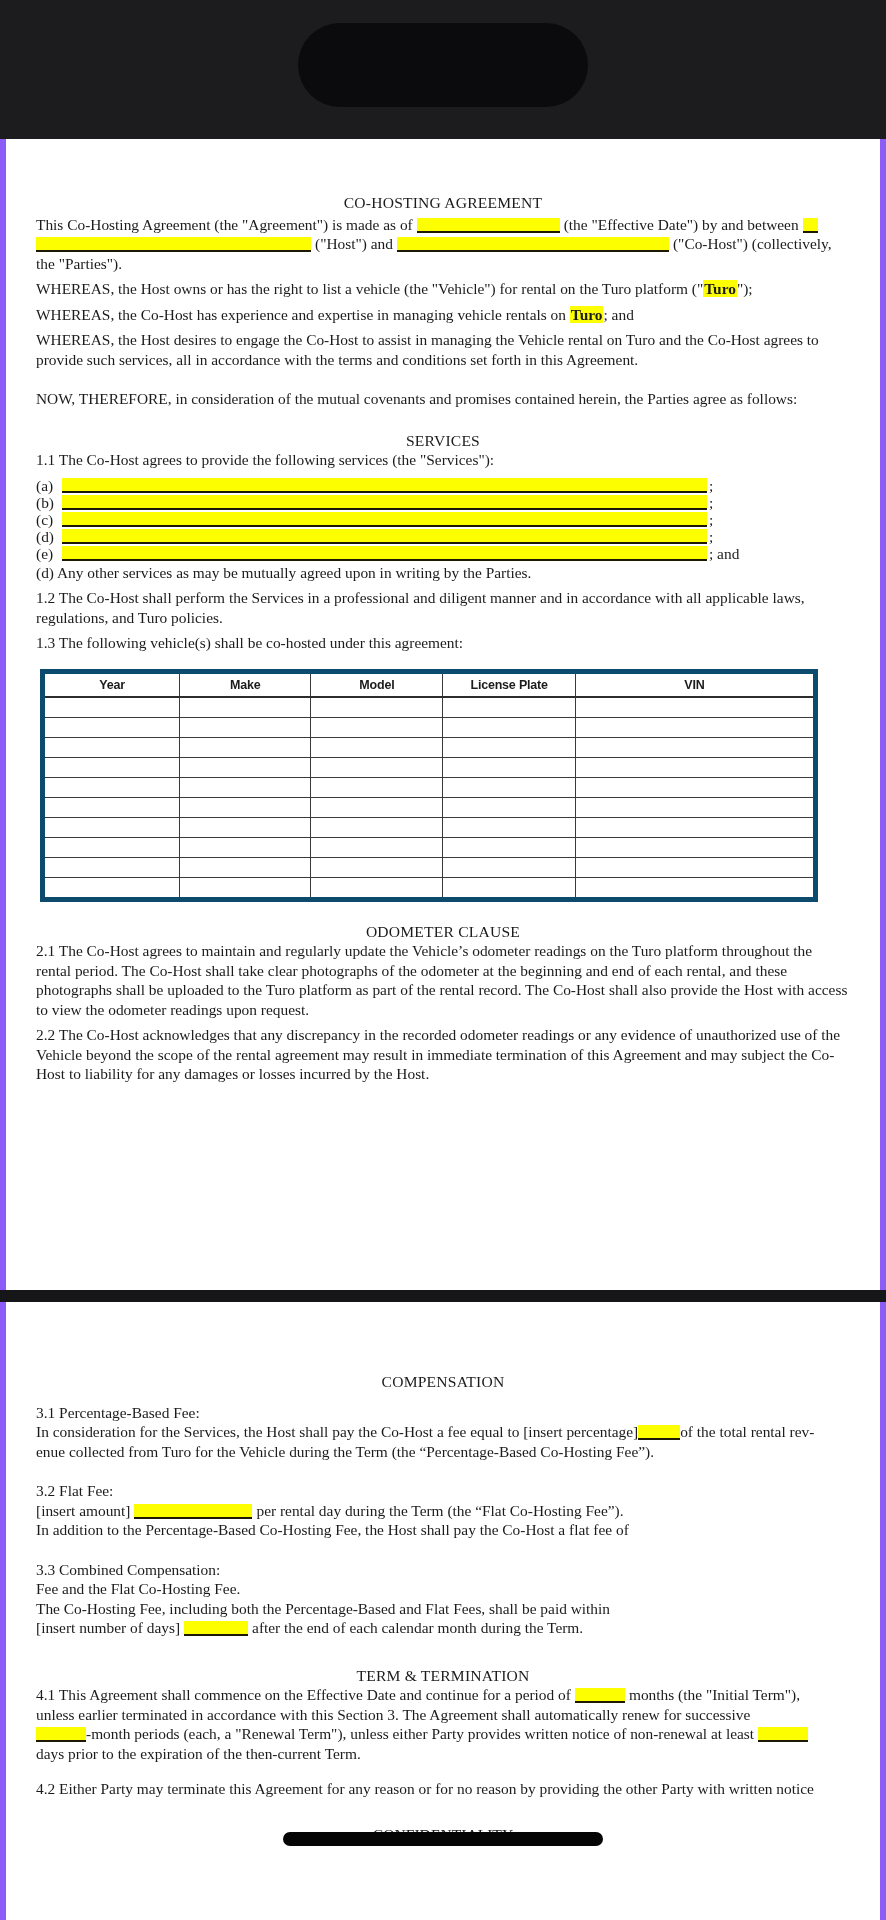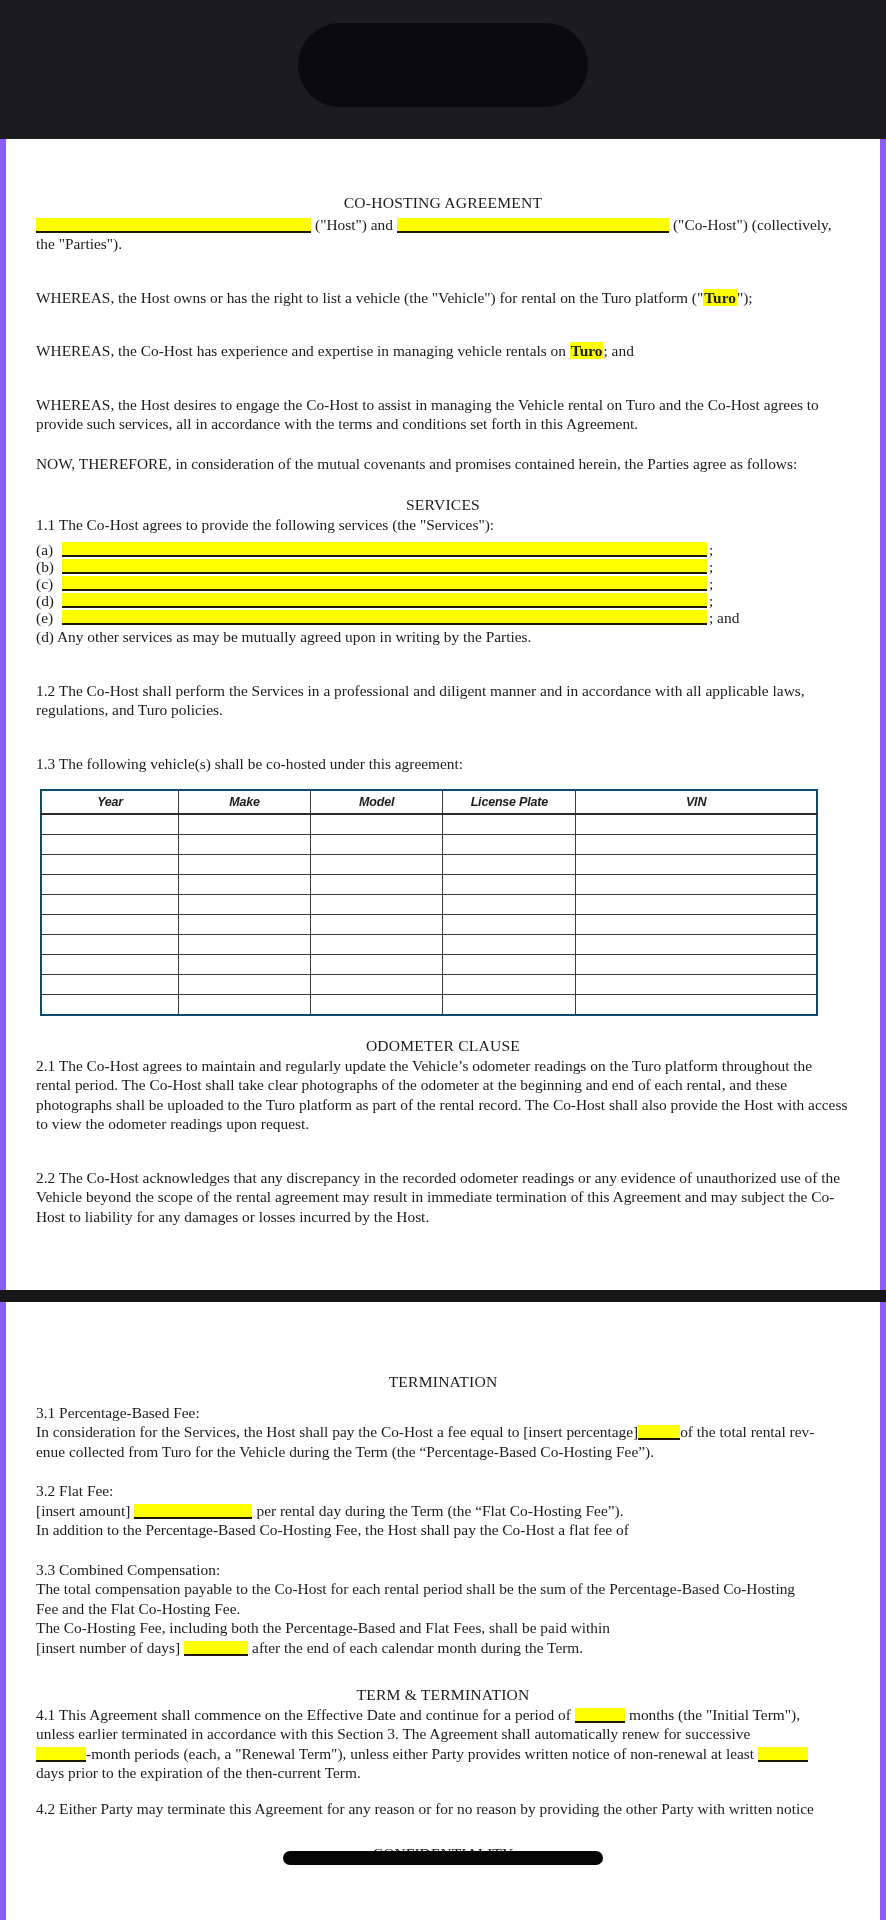--- a/index.html
+++ b/index.html
@@ -11,41 +11,41 @@
             border-radius:42px;background:#0b0b0d;}
   
   .page{position:relative;margin:0 6px;background:#ffffff;overflow:hidden;}
   .page1{height:1151px;padding:54px 30px 0 30px;box-sizing:border-box;}
   .page-divider{height:12px;background:#161619;margin:0;}
   .page2{height:618px;padding:70px 30px 0 30px;box-sizing:border-box;}
   
   .doc-title,.sec-heading{font-size:15.6px;text-align:center;line-height:19.5px;letter-spacing:.2px;}
   .para{font-size:15.4px;line-height:19.5px;margin:0;}
   .line{white-space:nowrap;font-size:15.4px;line-height:19.5px;}
-  .mt18{margin-top:34px}.mt20{margin-top:20px}.mt22{margin-top:22px}
+  .mt18{margin-top:6px}.mt20{margin-top:20px}.mt22{margin-top:22px}
   .mt14{margin-top:14px}.mt8{margin-top:8px}.mt3{margin-top:11px}.mt2{margin-top:2px}
   .mt28{margin-top:28px}.mt16{margin-top:16px}
   
   .blank{display:inline-block;height:13px;background:#fdff00;border-bottom:2px solid #1c1a05;
          vertical-align:-3px;margin:0 4px;}
   .nogap{margin:0;}
   .nogap-l{margin-left:0;}
   .nogap-r{margin-right:0;}
   .w143{width:143px}.w15{width:15px}.w275{width:275px}.w272{width:272px}
   .w42{width:42px}.w118{width:118px}.w64{width:64px}.w50{width:50px}.w46{width:46px}
   .hl{background:#fdff00;font-weight:bold;padding:0 1px;}
   
   .svc-line{display:flex;align-items:flex-end;height:17px;font-size:15.4px;}
   .svc-label{width:26px;flex:none;}
   .svc-bar{width:645px;flex:none;height:13px;background:#fdff00;border-bottom:2px solid #1c1a05;
            margin-bottom:2px;}
   .svc-punct{margin-left:2px;}
   
   table.vehicles{border-collapse:collapse;margin:16px 0 0 4px;width:778px;
-                 border:2px solid #0c4a6e;font-style:italic;}
+                 border:5px solid #0c4a6e;}
   table.vehicles th{font-family:"Liberation Sans", sans-serif;font-weight:bold;
                     font-size:12.5px;letter-spacing:-0.2px;height:20px;
                     border:1.5px solid #3a3a3a;border-bottom:2px solid #2c2c2c;}
   table.vehicles td{height:17px;border:1.5px solid #3a3a3a;}
   .col-year{width:138px}.col-make{width:132px}.col-model{width:133px}
   .col-plate{width:133px}.col-vin{width:242px}
   
   .conf-wrap{position:relative;height:34px;margin-top:24px;}
   .conf-heading{position:absolute;left:0;right:0;top:2px;text-align:center;
                 font-size:15.6px;line-height:19px;}
@@ -59,20 +59,23 @@
 
   <div class="statusbar">
     <div class="pill-top"></div>
   </div>
 
   <div class="page page1">
 
     <div class="doc-title">CO-HOSTING AGREEMENT</div>
 
     <div class="mt2">
+      <div class="line">
+        <span>This Co-Hosting Agreement (the "Agreement") is made as of</span><span class="blank w143"></span><span>(the "Effective Date") by and between</span><span class="blank w15 nogap-r"></span>
+      </div>
       <div class="line">
         <span class="blank w275 nogap-l"></span><span>("Host") and</span><span class="blank w272"></span><span>("Co-Host") (collectively,</span>
       </div>
       <div class="line">
         <span>the "Parties").</span>
       </div>
     </div>
 
     <p class="para mt18"><span>WHEREAS, the Host owns or has the right to list a vehicle (the "Vehicle") for rental on the Turo platform ("</span><span class="hl">Turo</span><span>");</span></p>
 
@@ -211,36 +214,35 @@
 
     <div class="sec-heading mt20">ODOMETER CLAUSE</div>
     <p class="para">2.1 The Co-Host agrees to maintain and regularly update the Vehicle’s odometer readings on the Turo platform throughout the rental period. The Co-Host shall take clear photographs of the odometer at the beginning and end of each rental, and these photographs shall be uploaded to the Turo platform as part of the rental record. The Co-Host shall also provide the Host with access to view the odometer readings upon request.</p>
     <p class="para mt18">2.2 The Co-Host acknowledges that any discrepancy in the recorded odometer readings or any evidence of unauthorized use of the Vehicle beyond the scope of the rental agreement may result in immediate termination of this Agreement and may subject the Co-Host to liability for any damages or losses incurred by the Host.</p>
   </div>
 
   <div class="page-divider"></div>
 
   <div class="page page2">
 
-    <div class="sec-heading">TERMINATION</div>
+    <div class="sec-heading">COMPENSATION</div>
 
     <div class="line mt3">3.1 Percentage-Based Fee:</div>
     <div class="line">
       <span>In consideration for the Services, the Host shall pay the Co-Host a fee equal to [insert percentage]</span><span class="blank w42 nogap"></span><span>of the total rental rev-</span>
     </div>
     <div class="line">enue collected from Turo for the Vehicle during the Term (the “Percentage-Based Co-Hosting Fee”).</div>
 
     <div class="line mt20">3.2 Flat Fee:</div>
     <div class="line">
       <span>[insert amount]</span><span class="blank w118"></span><span>per rental day during the Term (the “Flat Co-Hosting Fee”).</span>
     </div>
     <div class="line">In addition to the Percentage-Based Co-Hosting Fee, the Host shall pay the Co-Host a flat fee of</div>
 
     <div class="line mt20">3.3 Combined Compensation:</div>
-    <div class="line">The total compensation payable to the Co-Host for each rental period shall be the sum of the Percentage-Based Co-Hosting</div>
     <div class="line">Fee and the Flat Co-Hosting Fee.</div>
 
     <div class="line">The Co-Hosting Fee, including both the Percentage-Based and Flat Fees, shall be paid within</div>
     <div class="line">
       <span>[insert number of days]</span><span class="blank w64"></span><span>after the end of each calendar month during the Term.</span>
     </div>
 
     <div class="sec-heading mt28">TERM &amp; TERMINATION</div>
     <div class="line">
       <span>4.1 This Agreement shall commence on the Effective Date and continue for a period of</span><span class="blank w50"></span><span>months (the "Initial Term"),</span>

